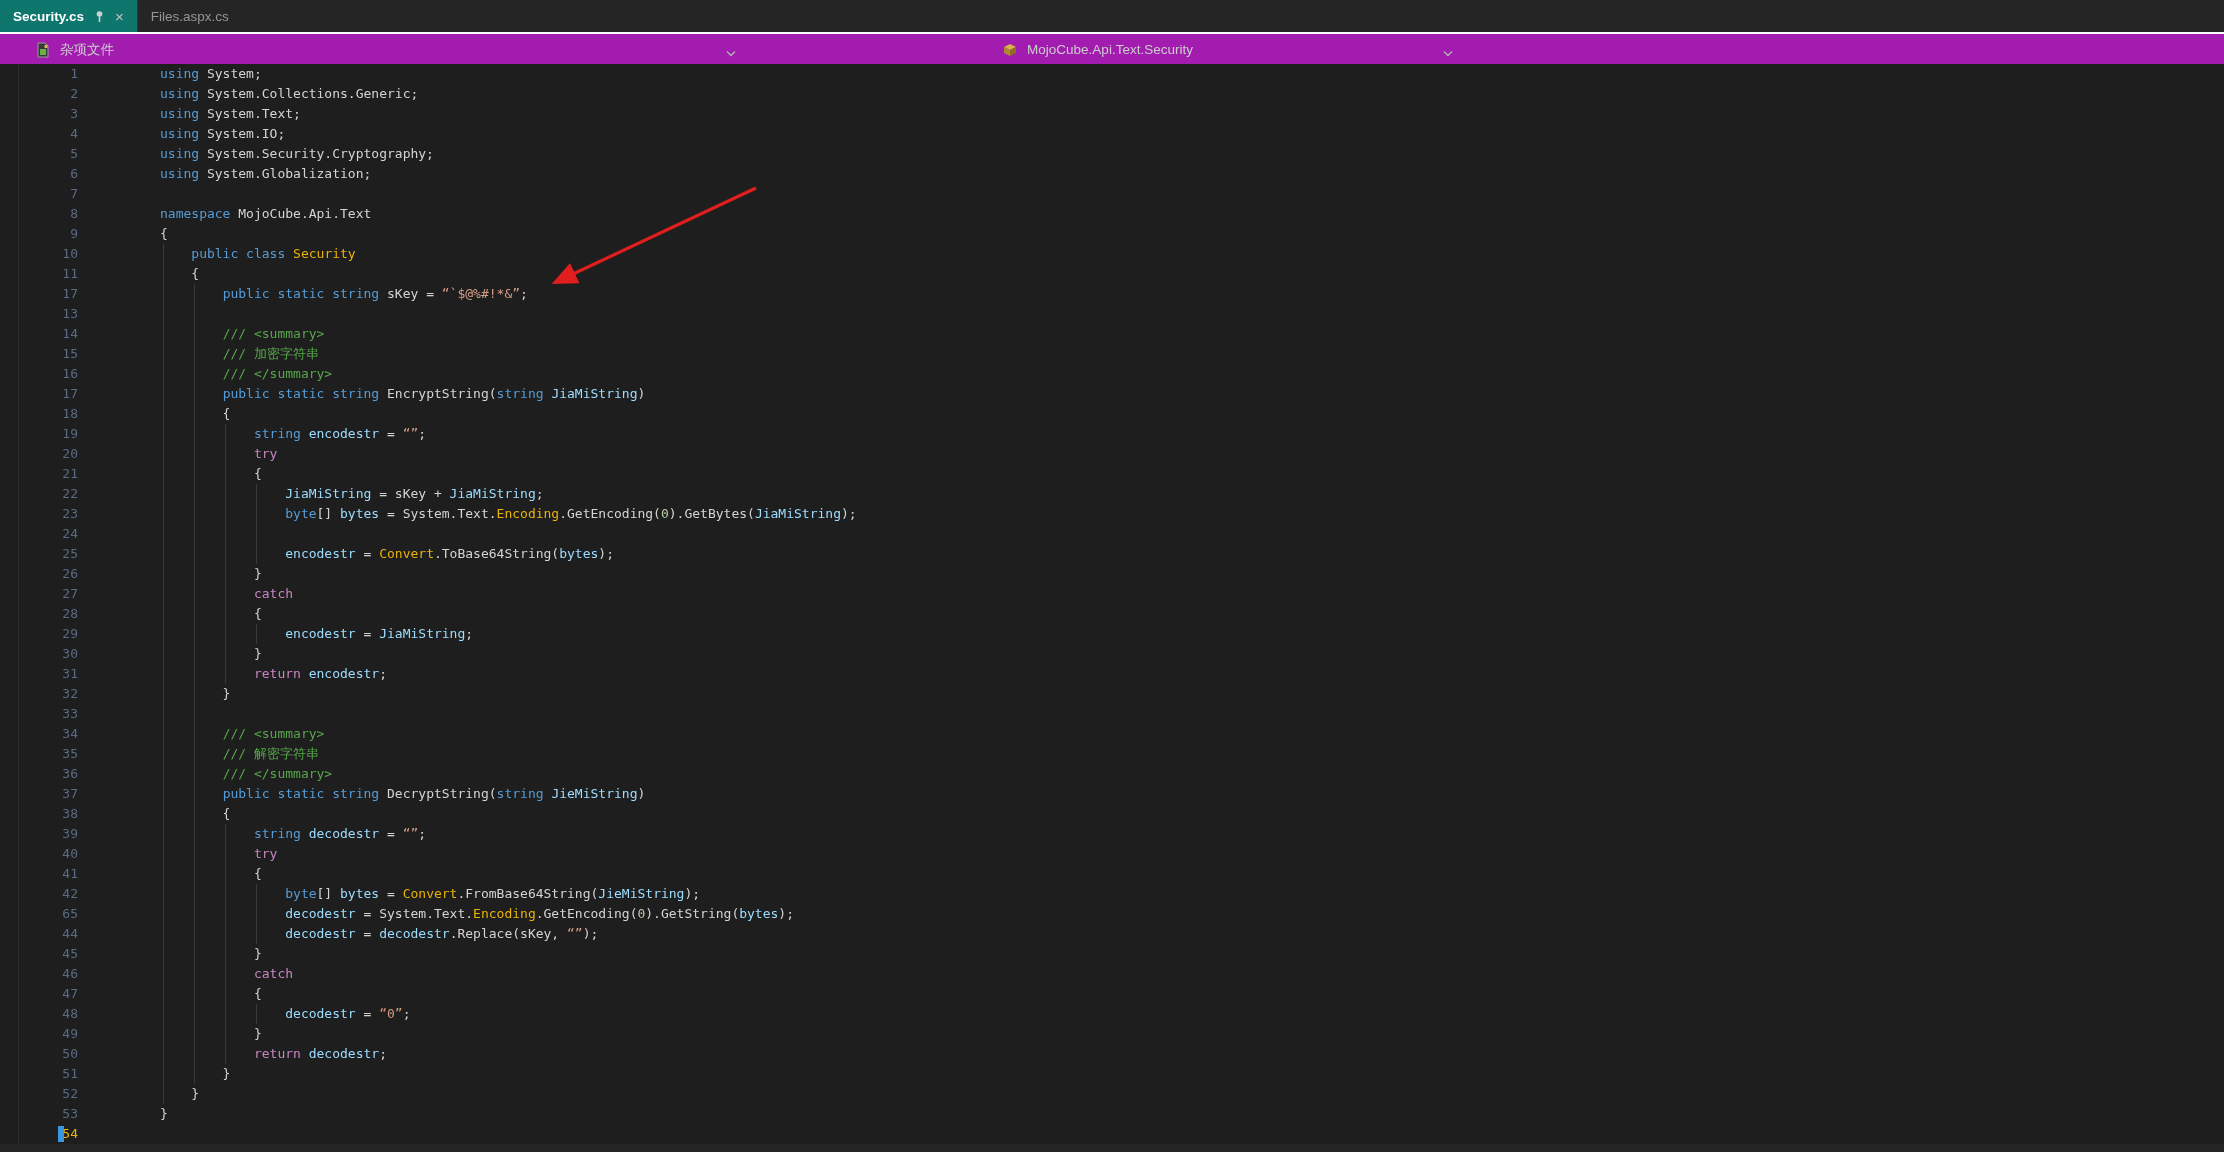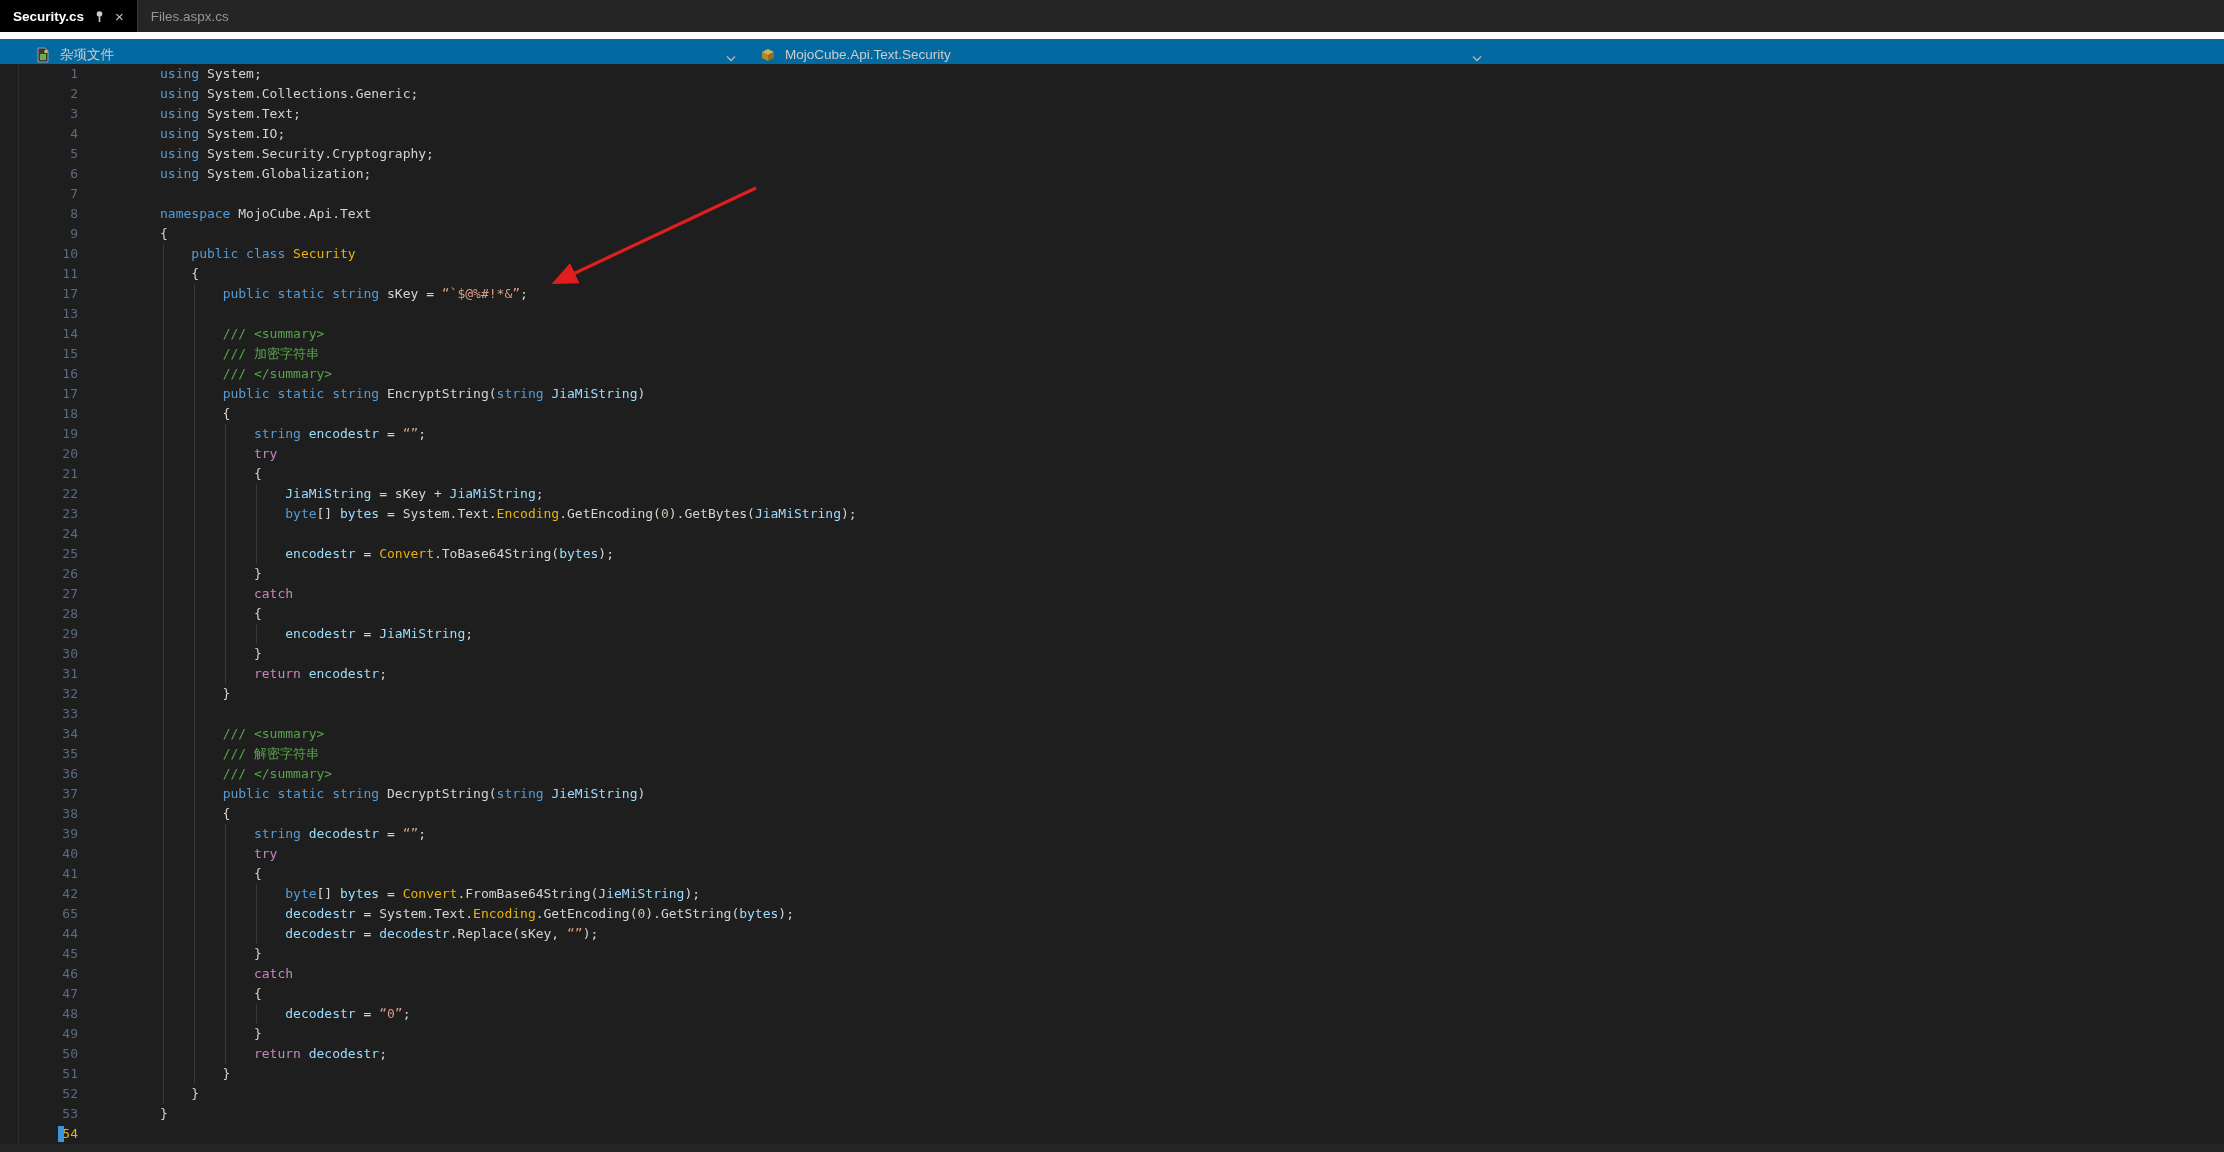--- a/index.html
+++ b/index.html
@@ -13,38 +13,38 @@
 
   
   .tabbar {
     position:absolute; top:0; left:0; right:0; height:32px;
     background:#252526; display:flex; align-items:stretch;
   }
   .tab {
     display:flex; align-items:center; gap:9px; padding:0 13px;
     font-size:13.5px; color:#969696; cursor:pointer;
   }
-  .tab.active { background:#000000; color:#ffffff; font-weight:bold; }
+  .tab.active { background:#0f766e; color:#ffffff; font-weight:bold; }
   .tab.inactive { border-left:1px solid #363639; }
   .tab .close { font-size:15px; color:#c5c5c5; font-weight:normal; line-height:1; }
   .tab .pin { display:flex; align-items:center; }
 
   
   .navbar {
     position:absolute; top:32px; left:0; right:0; height:32px;
-    background:#0369a1; border-top:7px solid #ffffff;
+    background:#a21caf; border-top:2px solid #ffffff;
   }
   .combo {
     position:absolute; top:0; height:31px;
     display:flex; align-items:center; gap:9px;
     color:#cccccc; font-size:13.5px; cursor:pointer;
   }
   .combo .chev { position:absolute; right:10px; top:12px; }
   #combo-project { left:35px;  width:712px; }
-  #combo-type    { left:760px; width:733px; }
+  #combo-type    { left:731px; width:733px;justify-content:center; }
   #combo-member  { left:1516px; right:0;margin-top:24px; }
   .nav-icon { display:flex; align-items:center; }
 
   
   .editor {
     position:absolute; top:64px; left:0; right:0; bottom:0;
     background:#1e1e1e;
     font-family:"DejaVu Sans Mono", monospace; font-size:13px;
   }
   .row { position:relative; display:flex; height:20px; line-height:20px; }

